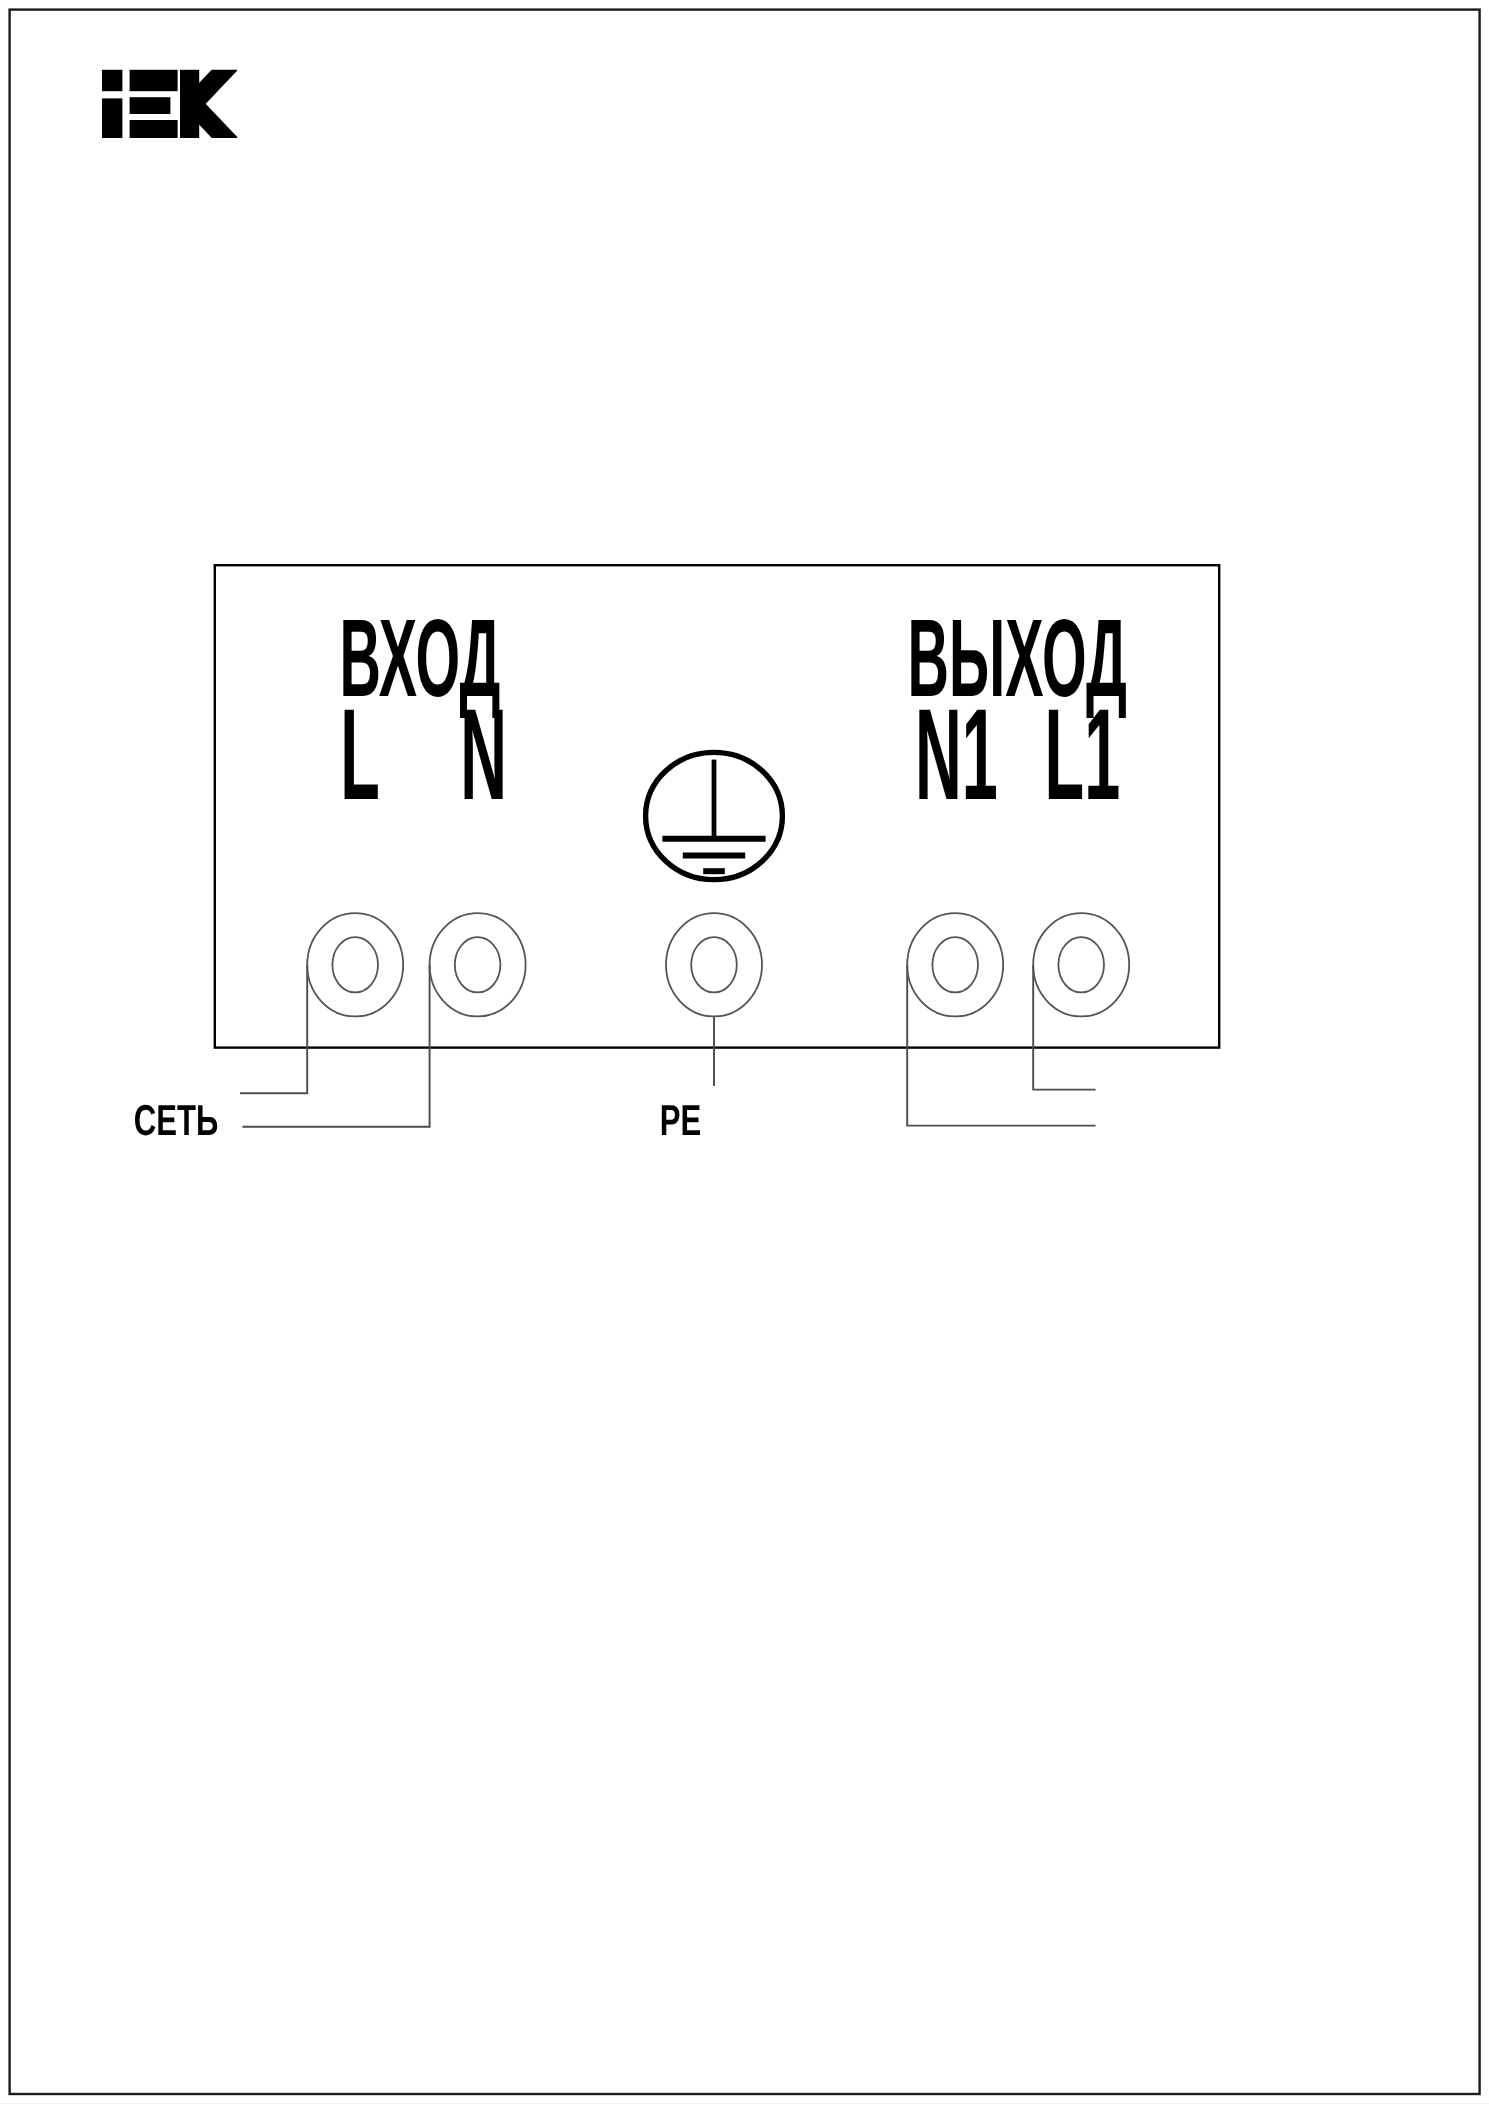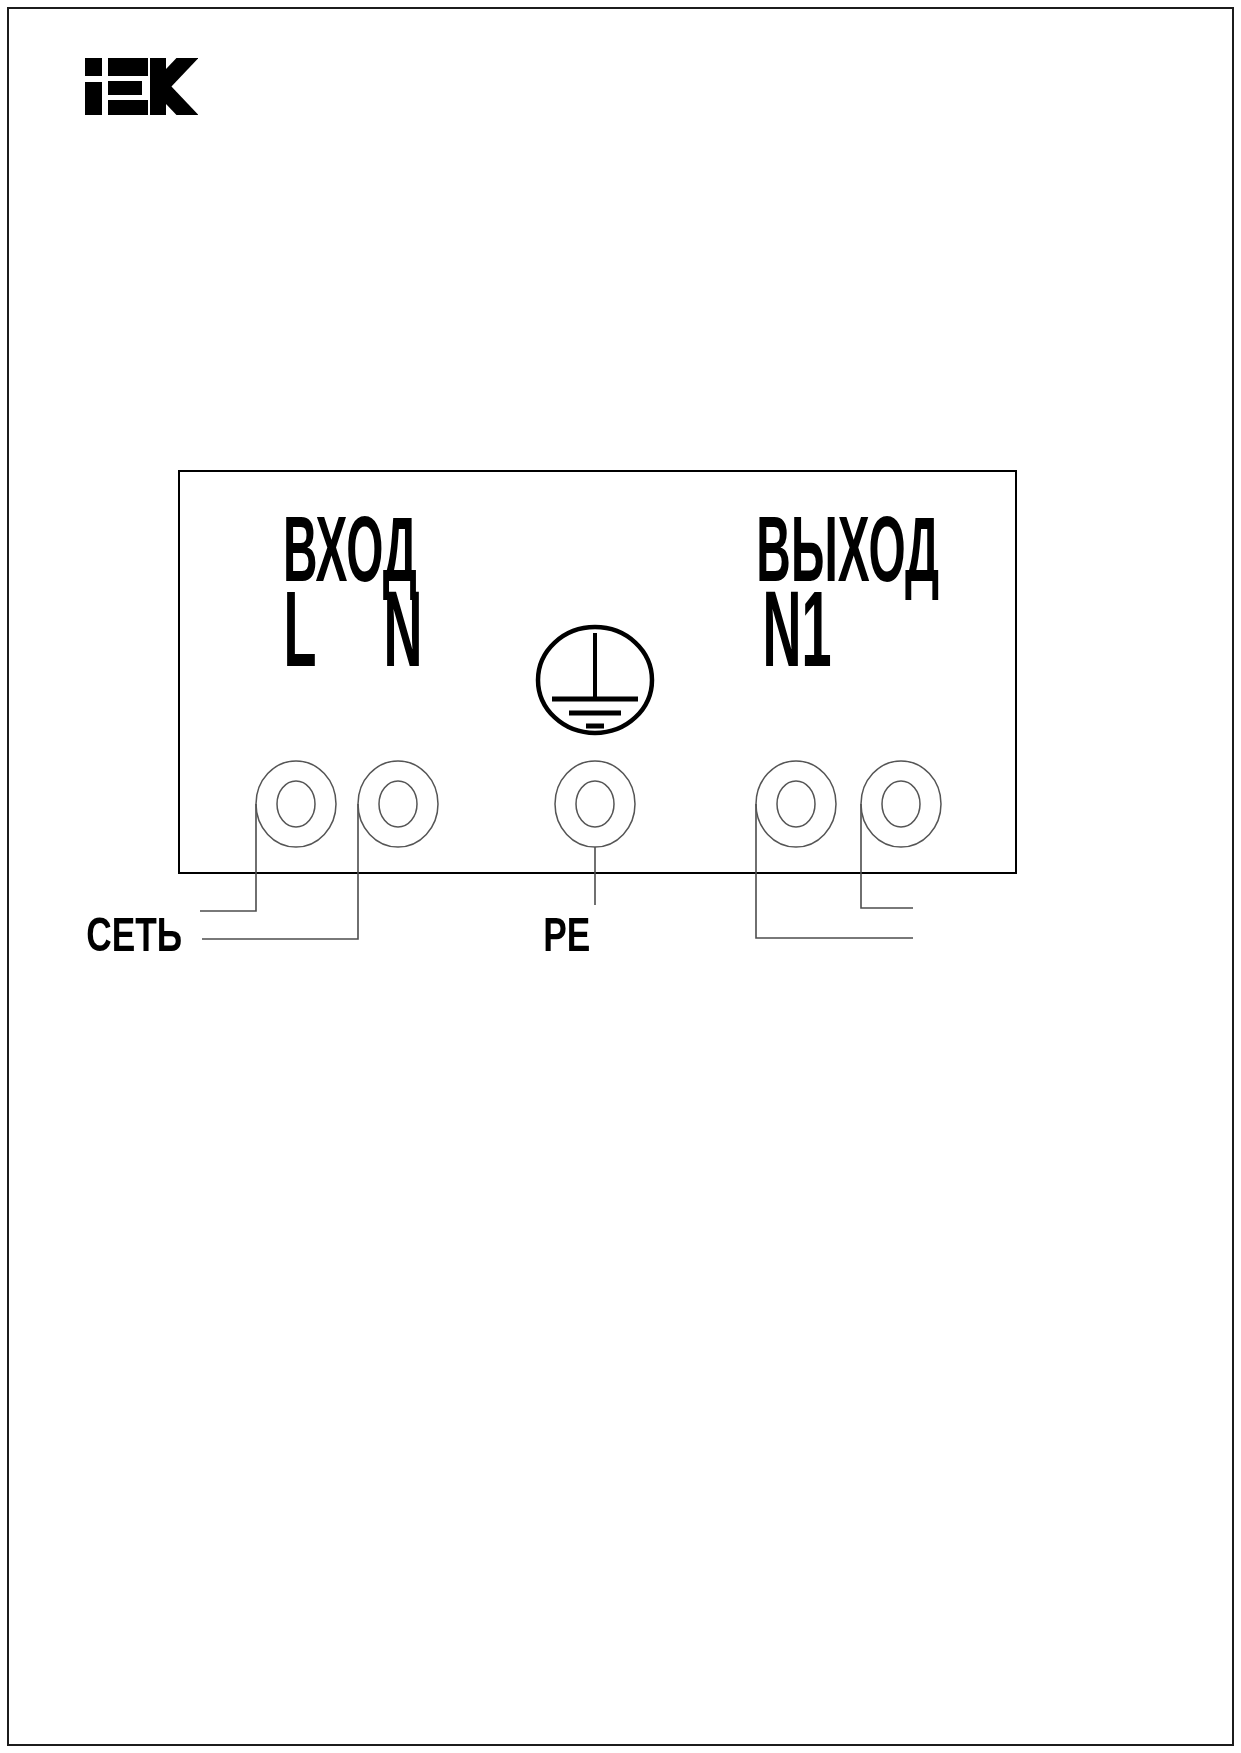--- a/index.html
+++ b/index.html
@@ -13,21 +13,21 @@
   .c   { justify-content:center; }
   .r   { justify-content:flex-end; }
   .l   { justify-content:flex-start; }
   .abs > span { white-space:nowrap; display:inline-block; }
 
   
   .big   { font-size:92px;  }
   .big  > span { transform:scaleX(0.52); }
   .huge  { font-size:108px; }
   .huge > span { transform:scaleX(0.50); }
-  .small { font-size:49px;  }
+  .small { font-size:36px;  }
   .small.c > span { transform:scaleX(0.72); }
   .small.r > span { transform:scaleX(0.72); transform-origin:right center; }
   .small.l > span { transform:scaleX(0.72); transform-origin:left center; }
   .caption { font-size:37px; }
   .caption > span { transform:scaleX(0.70); transform-origin:left center; }
 
   .diagram-box {
     position:absolute; left:178px; top:470px; width:839px; height:404px;
     border:2px solid #000; box-sizing:border-box; background:transparent;
   }
@@ -112,20 +112,23 @@
 
   <div class="abs c huge" style="left:240px; top:576px; width:120px; height:104px;">
     <span>L</span>
   </div>
   <div class="abs c huge" style="left:343px; top:576px; width:120px; height:104px;">
     <span>N</span>
   </div>
   <div class="abs c huge" style="left:737px; top:576px; width:120px; height:104px;">
     <span>N1</span>
   </div>
+  <div class="abs c huge" style="left:842px; top:576px; width:120px; height:104px;">
+    <span>L1</span>
+  </div>
 
   <div class="abs r small" style="left:40px; top:915px; width:142px; height:38px;">
     <span>СЕТЬ</span>
   </div>
   <div class="abs c small" style="left:492px; top:915px; width:150px; height:38px;">
     <span>PE</span>
   </div>
 
 
 </div>

